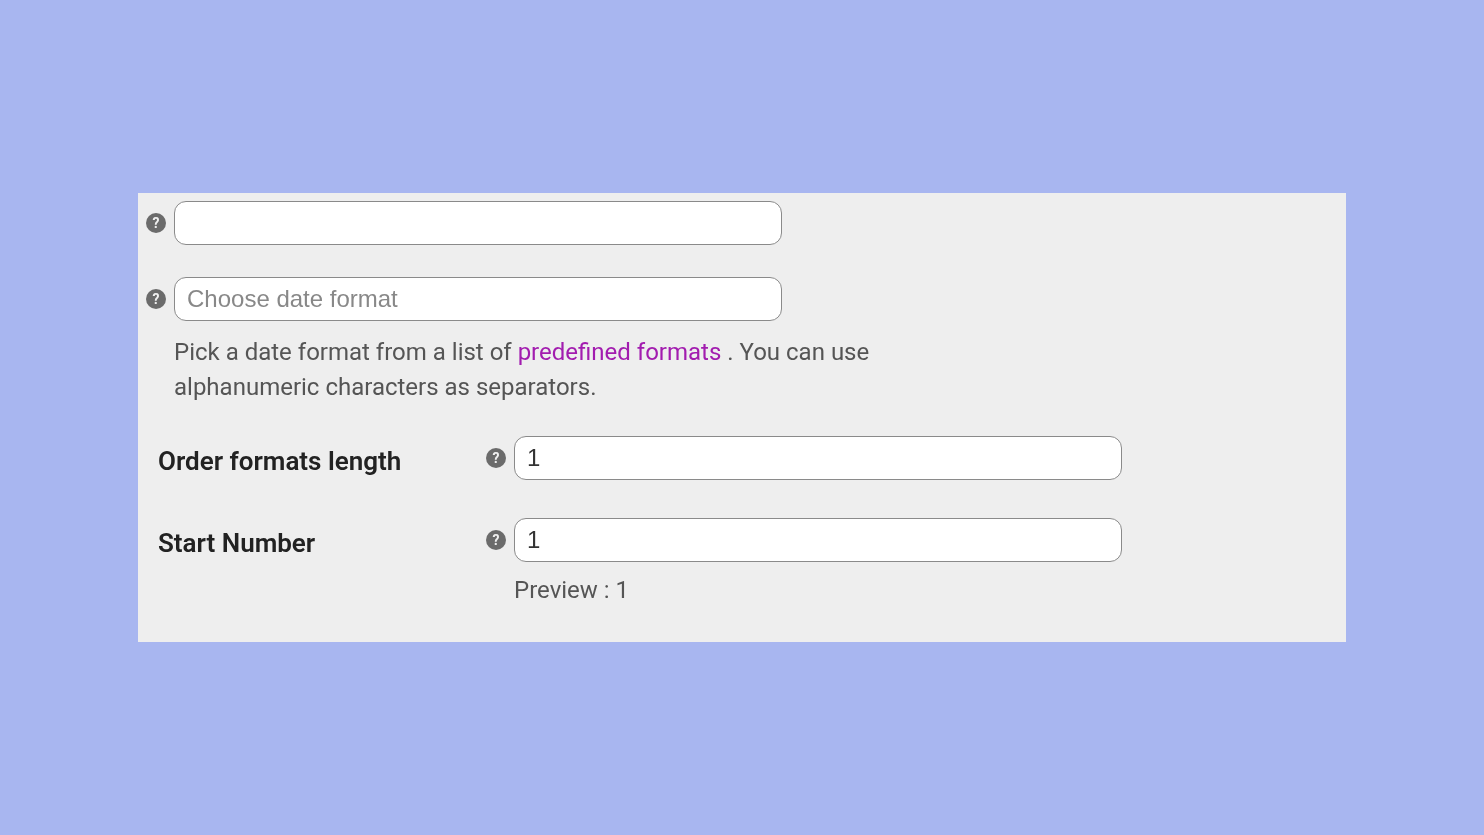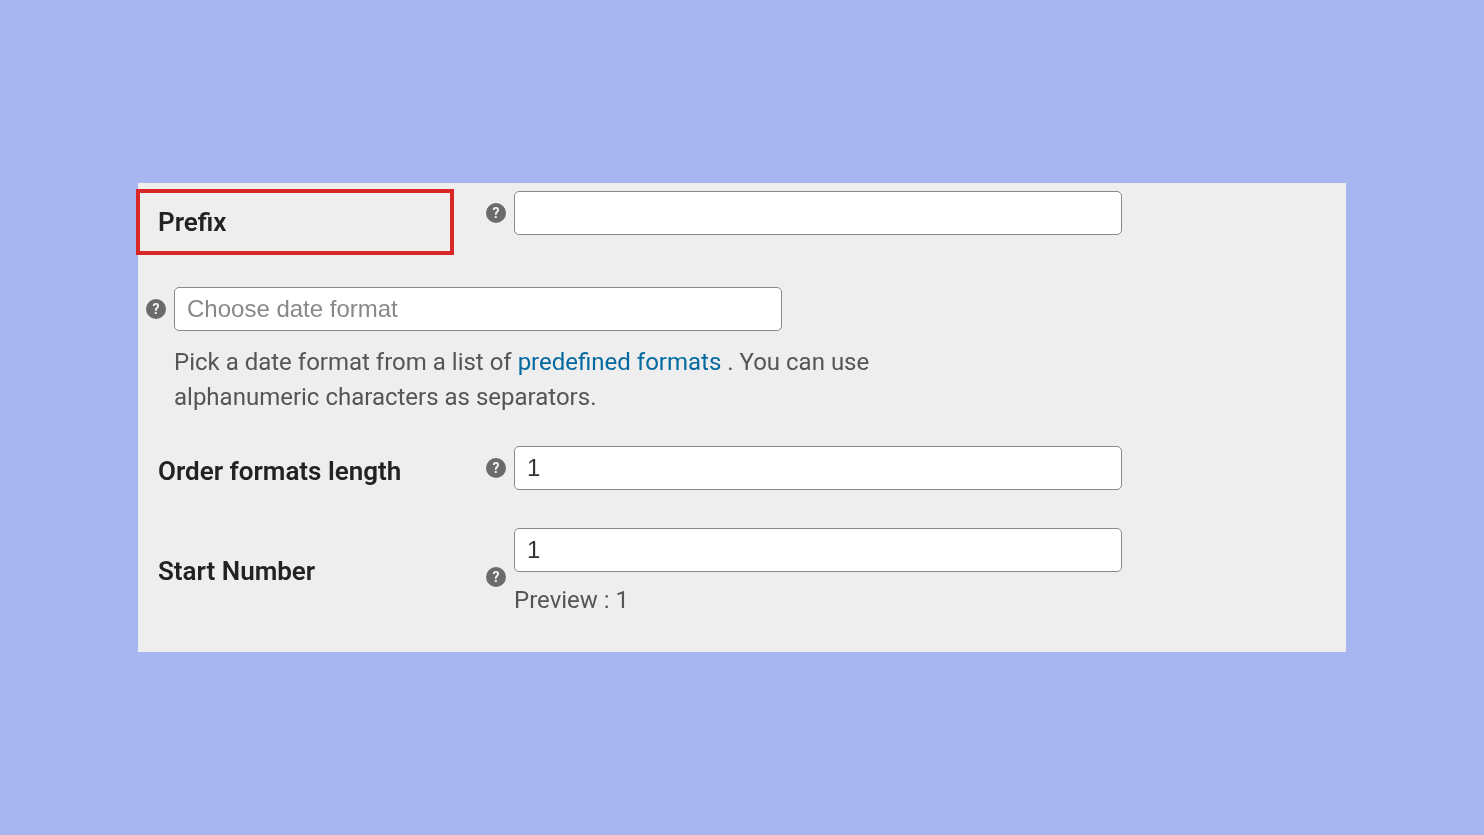--- a/index.html
+++ b/index.html
@@ -22,21 +22,20 @@
       padding: 8px 60px 30px 0;
       position: relative;
     }
     .form-row {
       display: flex;
       align-items: flex-start;
       margin-bottom: 32px;
     }
     .form-row:last-child {
       margin-bottom: 8px;
-      align-items: center;
     }
     .label-col {
       width: 340px;
       padding: 10px 20px 10px 20px;
       flex-shrink: 0;
     }
     .label-text {
       font-size: 26px;
       font-weight: 600;
       color: #222;
@@ -70,57 +69,52 @@
       cursor: help;
     }
     .input-col {
       flex: 1;
       padding-top: 0;
     }
     .text-input {
       width: 608px;
       height: 44px;
       border: 1px solid #8a8a8a;
-      border-radius: 5px;
+      border-radius: 12px;
       font-size: 24px;
       padding: 6px 12px;
       background-color: #fff;
       color: #333;
     }
     .text-input::placeholder {
       color: #888;
     }
     .help-text {
       font-size: 24px;
       color: #555;
       margin-top: 14px;
       line-height: 1.45;
       width: 780px;
     }
     .help-text a {
-      color: #0369a1;
+      color: #a21caf;
       text-decoration: none;
     }
     .preview-text {
       font-size: 24px;
       color: #555;
       margin-top: 14px;
     }
   </style>
 </head>
 <body>
 
 <div class="panel">
 
   <div class="form-row">
-    <div class="label-col" style="padding:0;">
-      <div class="highlight-box">
-        <span class="label-text">Prefix</span>
-      </div>
-    </div>
     <div class="icon-col">
       <span class="help-icon">?</span>
     </div>
     <div class="input-col">
       <input type="text" class="text-input" value="" style="">
     </div>
   </div>
 
   <div class="form-row">
     <div class="icon-col">

